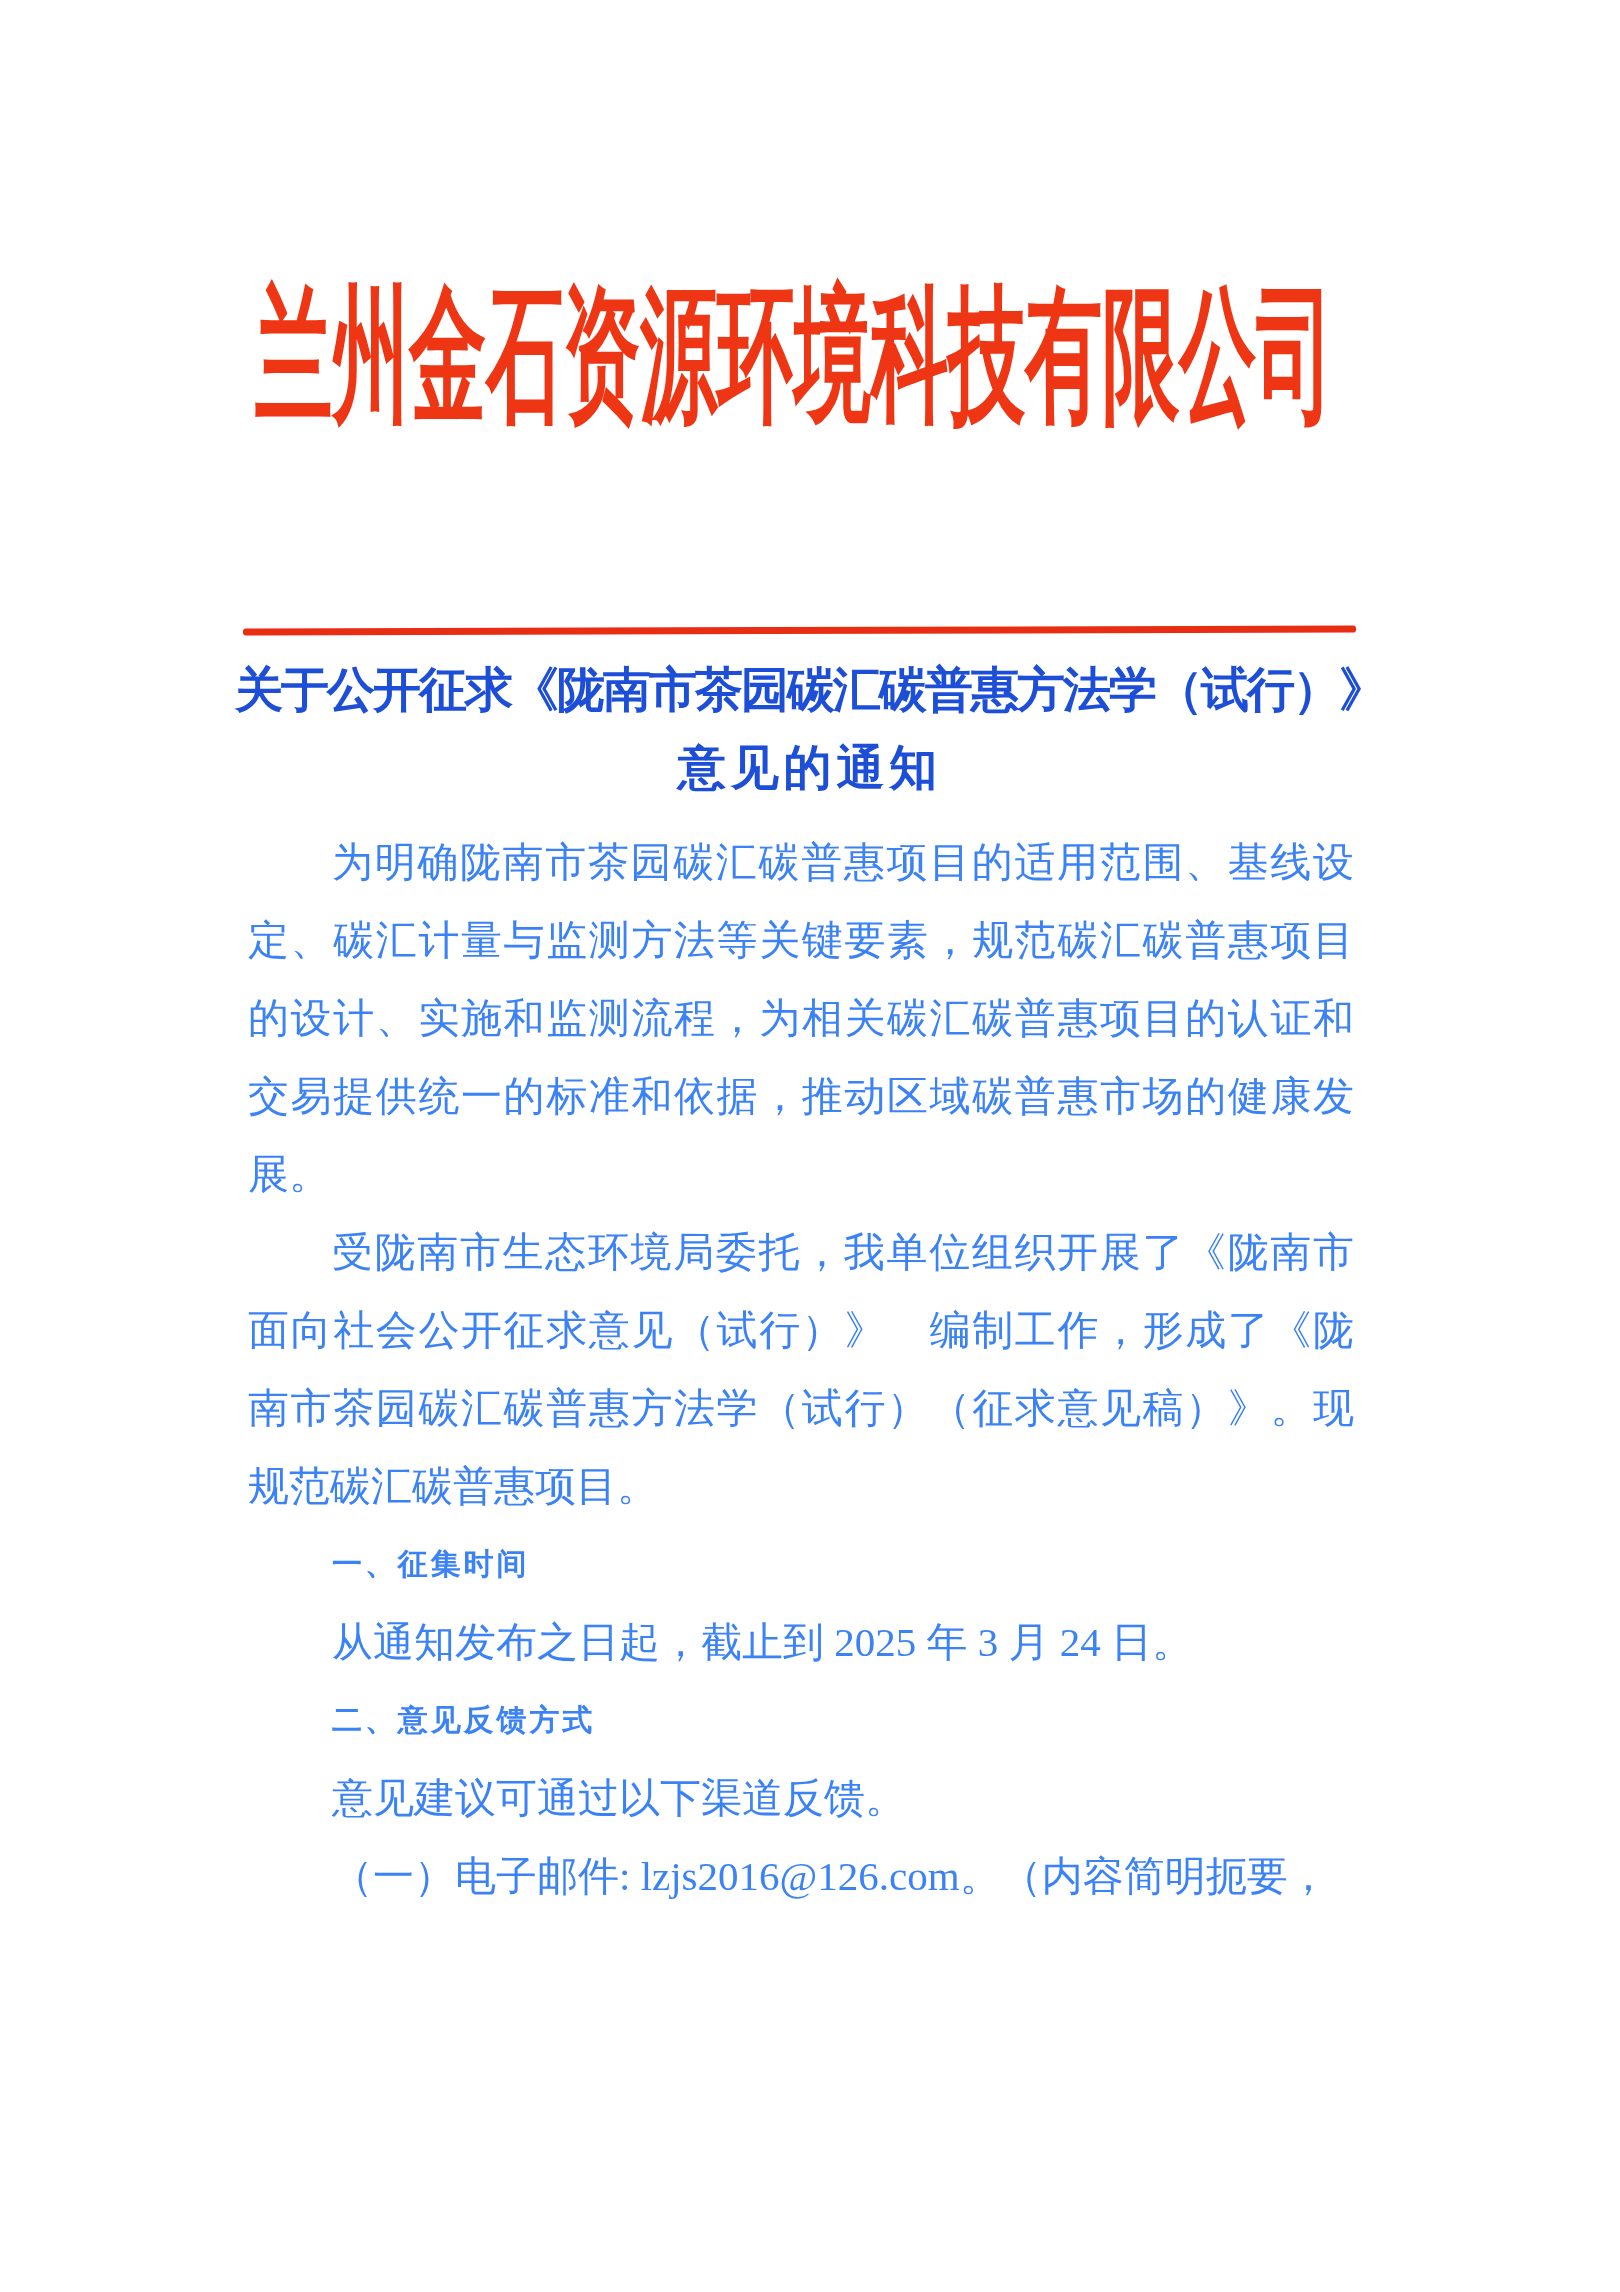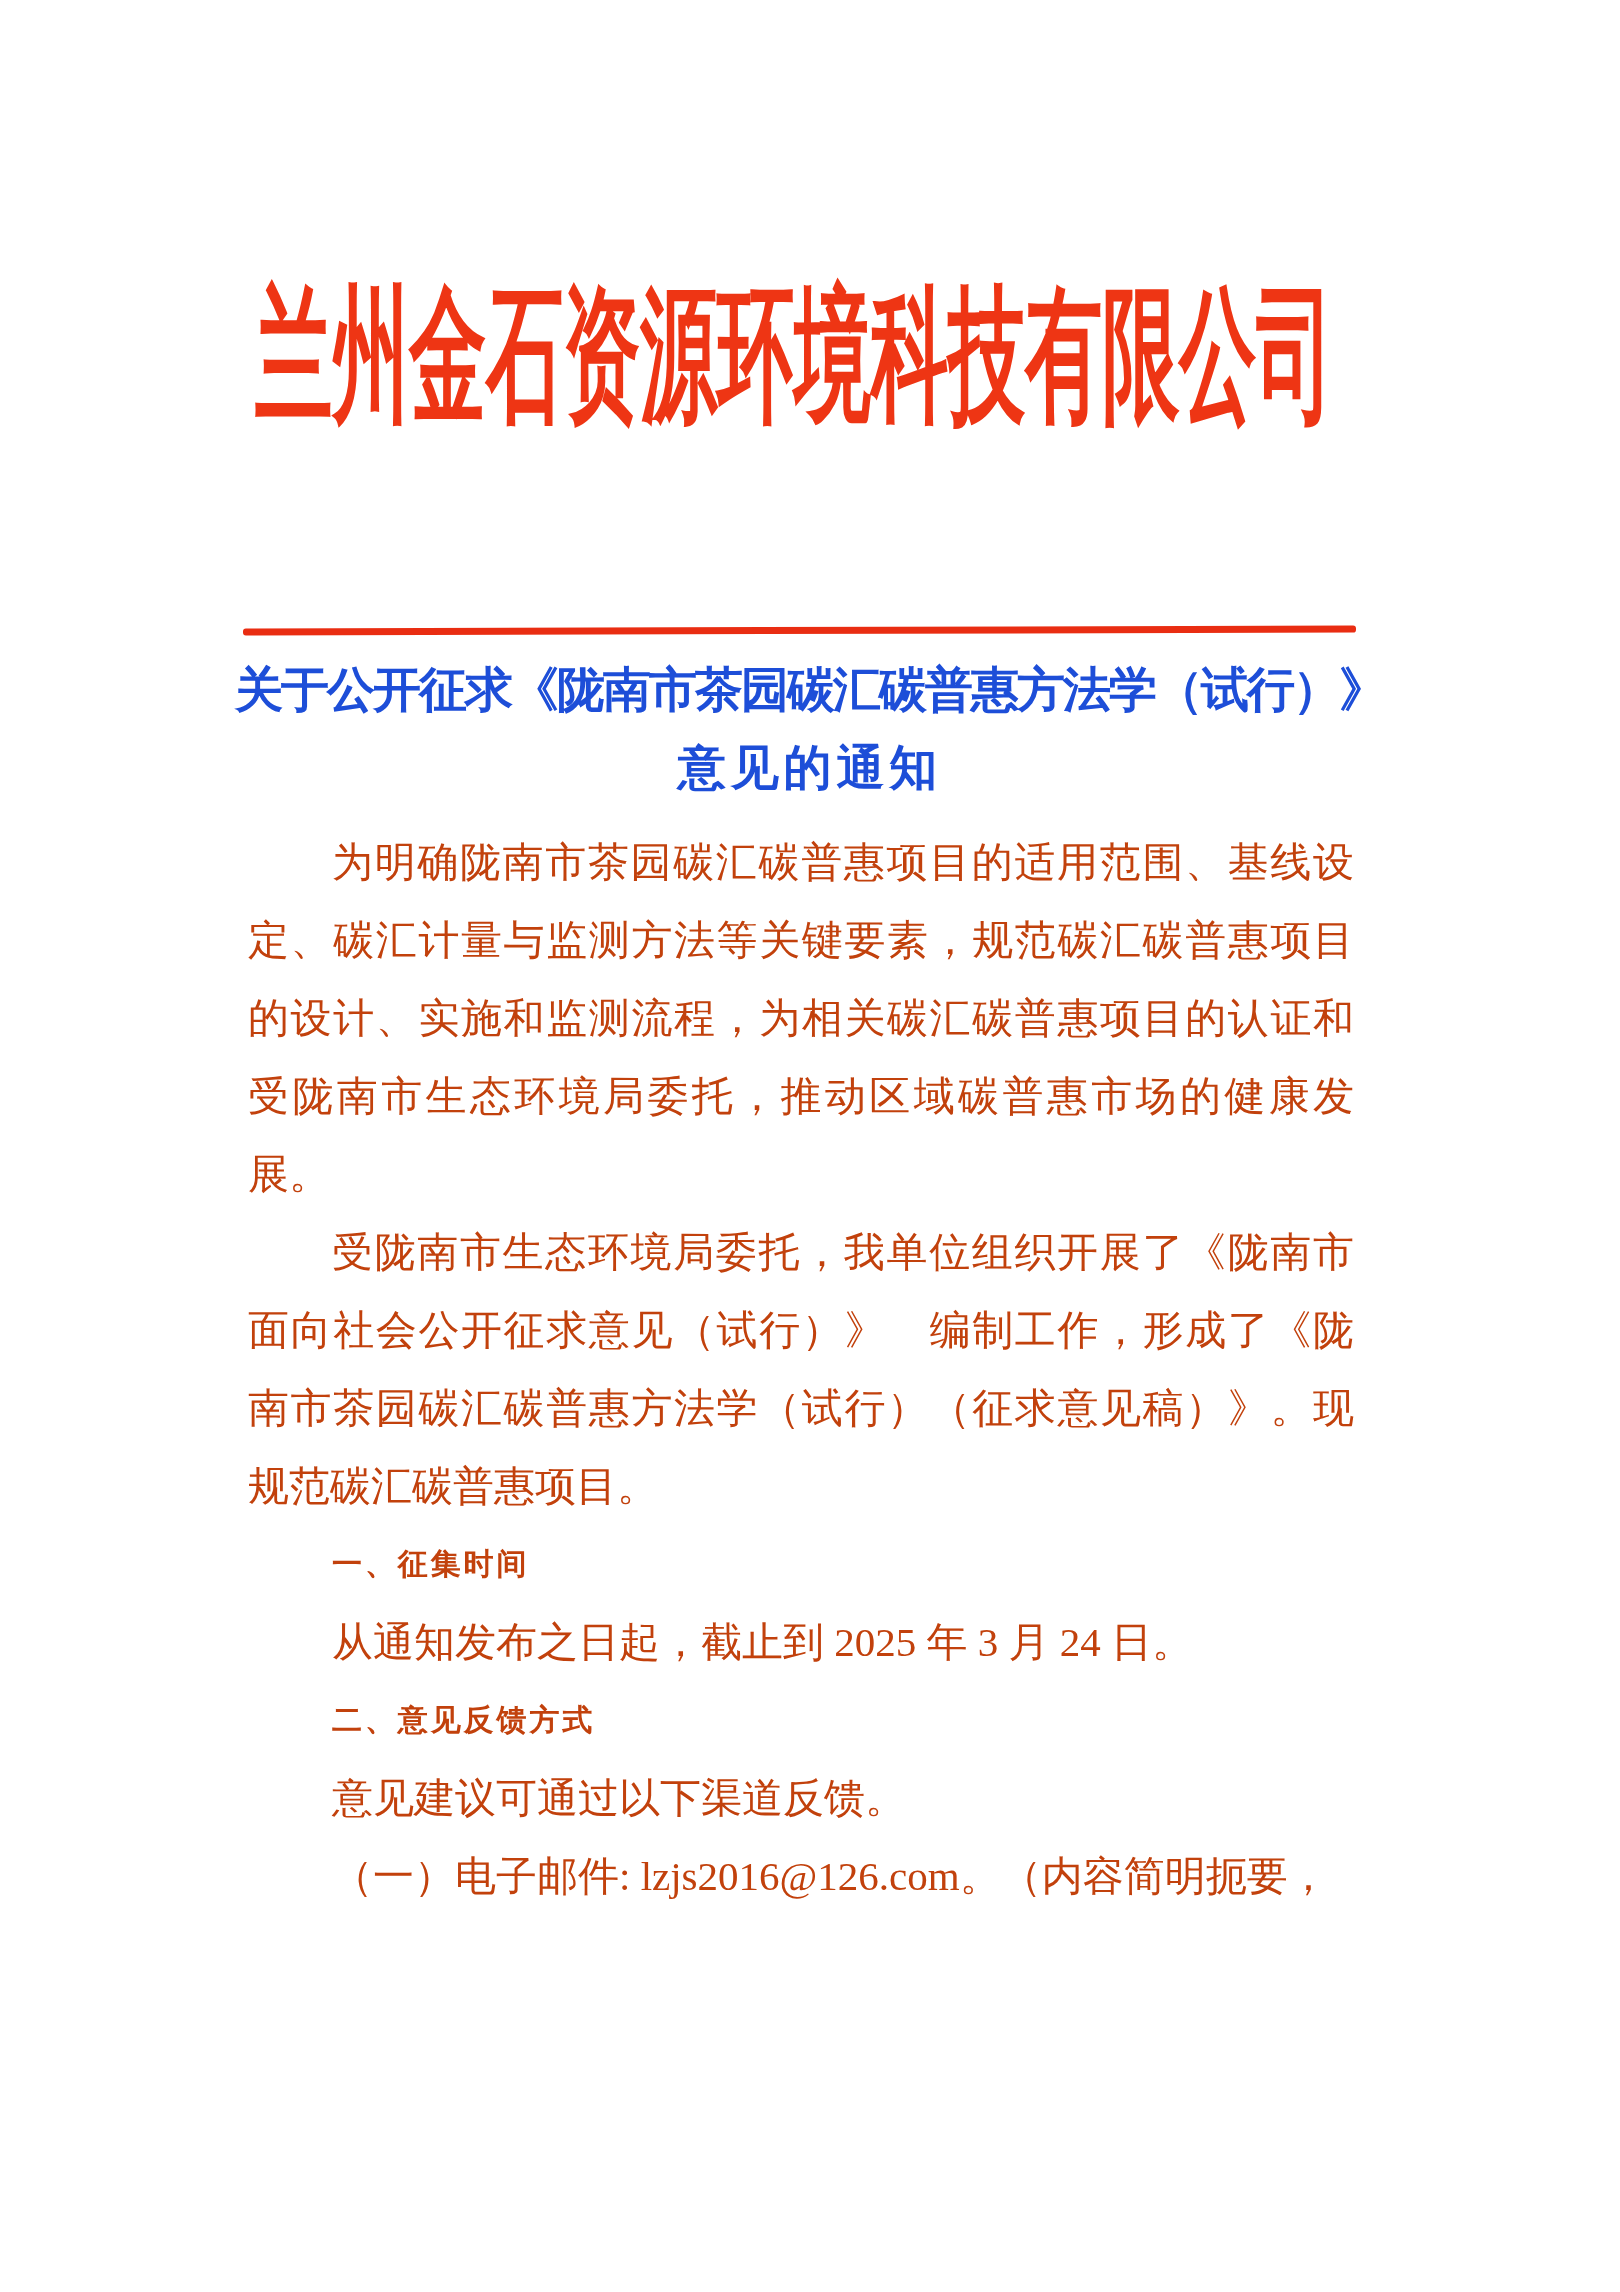--- a/index.html
+++ b/index.html
@@ -55,21 +55,21 @@
   .doc-title .t2 { letter-spacing: 4.9px; text-align: center; }
 
   
   .body-text {
     position: absolute;
     left: 248px;
     top: 823px;
     width: 1106px;
     font-size: 41px;
     line-height: 78px;
-    color: #c2410c;
+    color: #3b82f6;
   }
   .line {
     height: 78px;
     white-space: nowrap;
   }
   .l-fill {
     text-align: justify;
     text-align-last: justify;
     text-justify: inter-character;
   }
@@ -90,21 +90,21 @@
 
 <div class="doc-title">
   <div class="t1">关于公开征求《陇南市茶园碳汇碳普惠方法学（试行）》</div>
   <div class="t2">意见的通知</div>
 </div>
 
 <div class="body-text">
   <div class="line l-fill l-indent">为明确陇南市茶园碳汇碳普惠项目的适用范围、基线设</div>
   <div class="line l-fill">定、碳汇计量与监测方法等关键要素，规范碳汇碳普惠项目</div>
   <div class="line l-fill">的设计、实施和监测流程，为相关碳汇碳普惠项目的认证和</div>
-  <div class="line l-fill">受陇南市生态环境局委托，推动区域碳普惠市场的健康发</div>
+  <div class="line l-fill">交易提供统一的标准和依据，推动区域碳普惠市场的健康发</div>
   <div class="line">展。</div>
   <div class="line l-fill l-indent">受陇南市生态环境局委托，我单位组织开展了《陇南市</div>
   <div class="line l-fill">面向社会公开征求意见（试行）》　编制工作，形成了《陇</div>
   <div class="line l-fill">南市茶园碳汇碳普惠方法学（试行）（征求意见稿）》。现</div>
   <div class="line">规范碳汇碳普惠项目。</div>
   <div class="line l-head l-indent">一、征集时间</div>
   <div class="line l-indent">从通知发布之日起，截止到 2025 年 3 月 24 日。</div>
   <div class="line l-head l-indent">二、意见反馈方式</div>
   <div class="line l-indent">意见建议可通过以下渠道反馈。</div>
   <div class="line l-indent">（一）电子邮件: lzjs2016@126.com。（内容简明扼要，</div>

